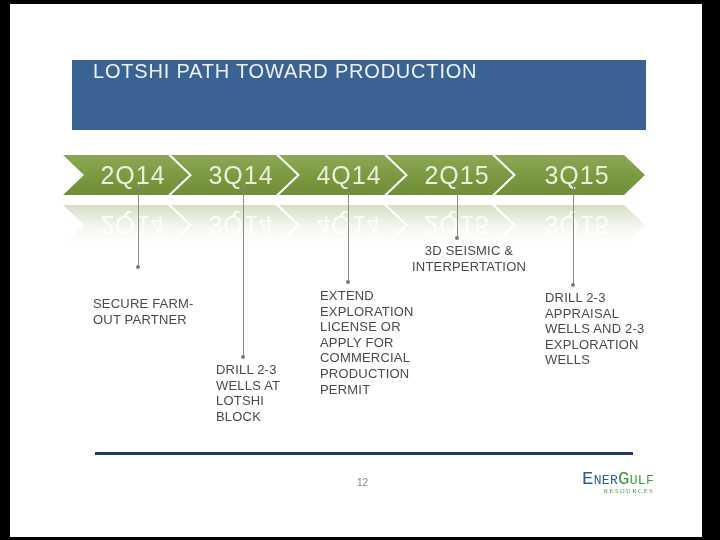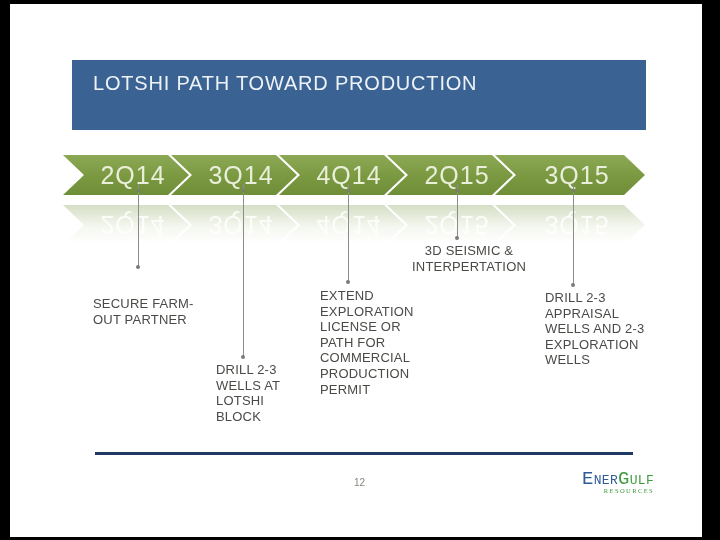--- a/index.html
+++ b/index.html
@@ -7,21 +7,21 @@
           font-family:"Liberation Sans",sans-serif;}
   
   .frame{position:absolute;background:#000;z-index:50;}
   .frame-top{left:0;top:0;width:720px;height:4px;}
   .frame-left{left:0;top:0;width:10px;height:540px;}
   .frame-right{left:702px;top:0;width:18px;height:540px;}
   .frame-bottom{left:0;top:537px;width:720px;height:3px;}
 
   
   .title-bar{position:absolute;left:72px;top:60px;width:574px;height:70px;
-             background:var(--title-bar,#3A6292);display:flex;align-items:center;
+             background:var(--title-bar,#3A6292);display:flex;align-items:flex-start;
              padding:0 10px 24px 21px;box-sizing:border-box;}
   .title-bar h1{margin:0;font-size:20px;font-weight:400;letter-spacing:.8px;
                 color:var(--title-text,#EDF2F7);white-space:nowrap;}
 
   
   .chevron-row{position:absolute;left:0;top:155px;width:720px;height:48px;text-decoration:underline;}
   .chevron-row.reflected{top:197px;transform:scaleY(-1);opacity:.55;}
   .chevron{position:absolute;top:0;height:40px;box-sizing:border-box;
            background:linear-gradient(#8CA855,var(--chevron-green,#7A9840) 55%,#6F8E38);
            clip-path:polygon(0 0,calc(100% - 21px) 0,100% 50%,calc(100% - 21px) 100%,0 100%,21px 50%);
@@ -36,21 +36,21 @@
   .cdot.top{width:3px;height:3px;}
   .cdot.bottom{width:4px;height:4px;}
 
   
   .desc{position:absolute;font-size:13px;line-height:1.2;letter-spacing:.2px;
         color:var(--body-text,#4C4A47);white-space:pre-line;z-index:6;}
 
   
   .rule{position:absolute;left:95px;top:452px;width:538px;height:3px;
         background:var(--divider-navy,#1F3864);}
-  .page-num{position:absolute;left:354px;top:477px;width:30px;text-align:left;
+  .page-num{position:absolute;left:338px;top:477px;width:30px;text-align:right;
             font-size:10px;color:#8A8580;}
   .logo{position:absolute;left:582px;top:470px;line-height:1;
         font-family:"Liberation Serif",serif;}
   .logo-word{font-variant:small-caps;font-size:19px;letter-spacing:.3px;font-family:Liberation Mono, monospace;}
   .logo-ener{color:var(--logo-blue,#2F5C95);}
   .logo-gulf{color:var(--logo-green,#3D9B40);margin-top:40px;}
   .logo-sub{font-size:6.5px;letter-spacing:1.4px;text-align:right;margin-top:-1px;
             color:var(--logo-green,#3D9B40);font-family:"Liberation Serif",serif;}
 </style>
 </head>
@@ -119,21 +119,21 @@
   <div id="description-layer">
       <div class="desc" style="left: 93px; top: 272px; margin-top: 24px;">SECURE FARM-
 OUT PARTNER</div>
       <div class="desc" style="left: 216px; top: 362px;">DRILL 2-3
 WELLS AT
 LOTSHI
 BLOCK</div>
       <div class="desc" style="left: 320px; top: 288px;">EXTEND
 EXPLORATION
 LICENSE OR
-PATH FOR
+APPLY FOR
 COMMERCIAL
 PRODUCTION
 PERMIT</div>
       <div class="desc" style="left: 412px; top: 243px; text-align: center;">3D SEISMIC &amp;
 INTERPERTATION</div>
       <div class="desc" style="left: 545px; top: 290px;">DRILL 2-3
 APPRAISAL
 WELLS AND 2-3
 EXPLORATION
 WELLS</div>

